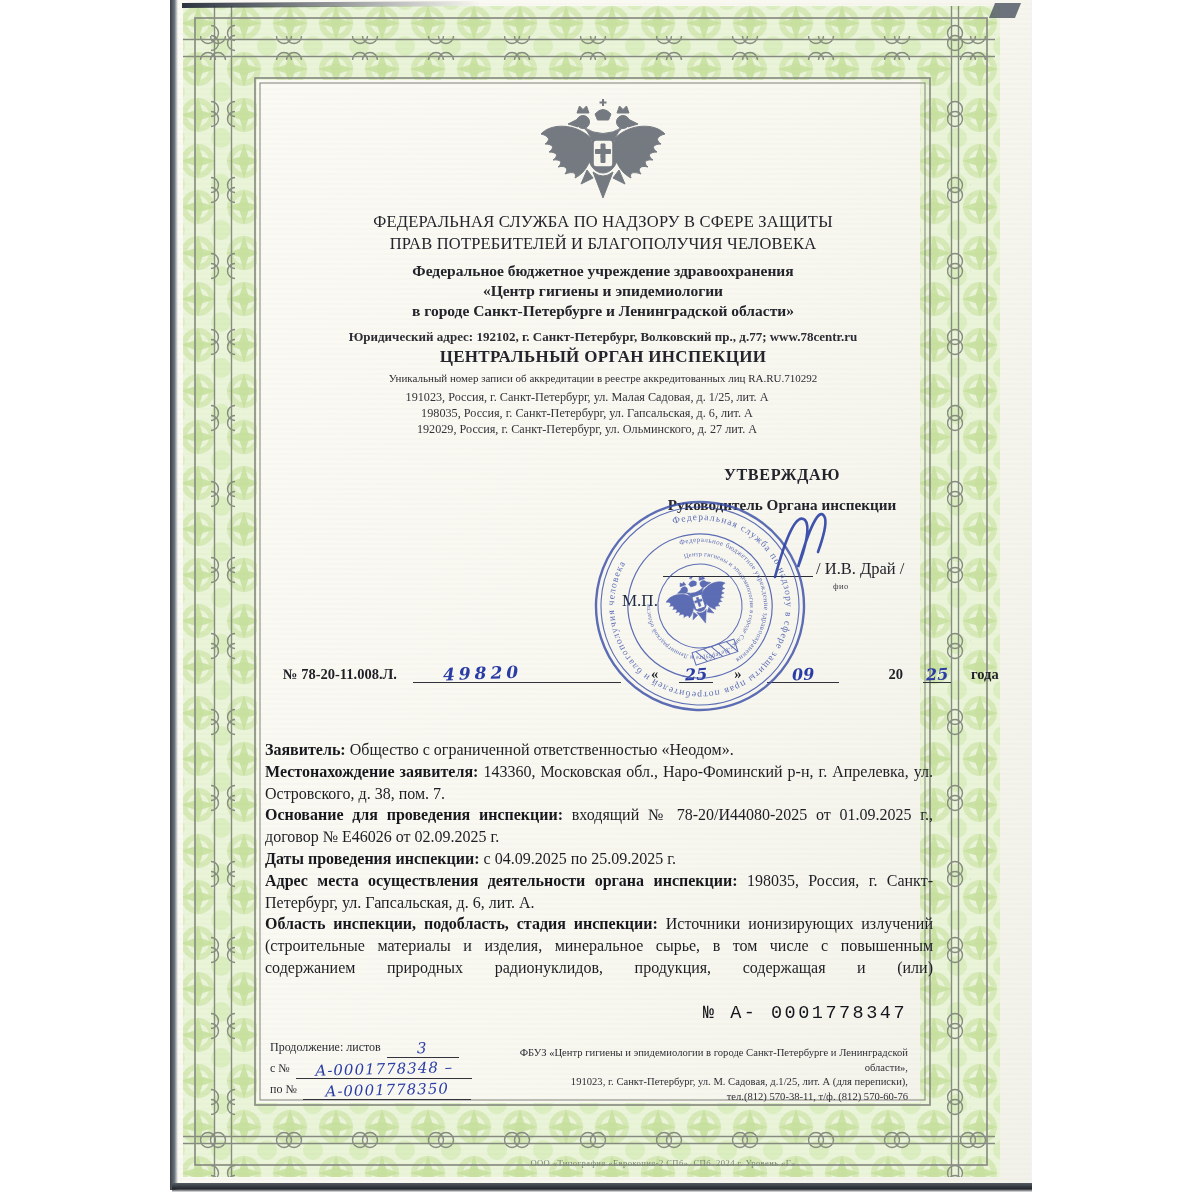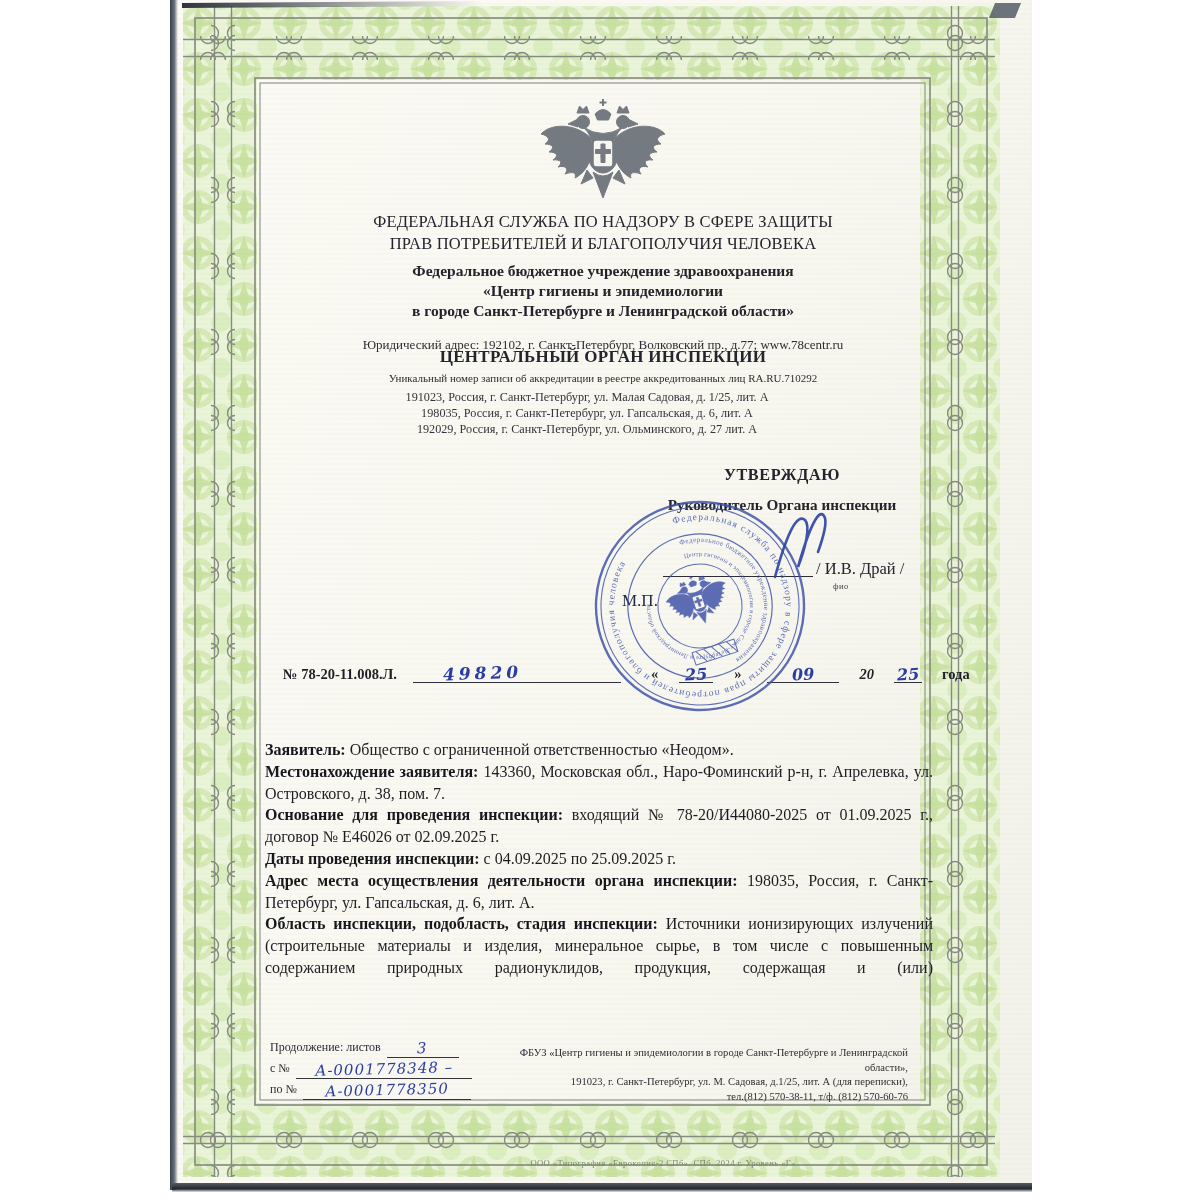--- a/index.html
+++ b/index.html
@@ -28,21 +28,21 @@
   .edge-top{position:absolute;left:182px;top:2px;width:300px;height:5px;
     background:linear-gradient(to right,#2d3440,rgba(45,52,64,0));transform:rotate(-.4deg);}
   .edge-top-right{position:absolute;left:992px;top:3px;width:26px;height:15px;
     background:#4a5360;transform:skewX(-22deg);opacity:.8;}
   
   .frame-svg{position:absolute;left:0;top:0;}
   
   .center{text-align:center;}
   .hdr-agency{left:70px;top:211px;width:716px;font-weight:normal;font-size:16.5px;line-height:22px;letter-spacing:.2px;color:#23242c;}
   .hdr-org{left:70px;top:261px;width:716px;font-weight:bold;font-size:15.5px;line-height:20px;color:#23242c;}
-  .hdr-legal{font-weight:normal;font-size:13px;line-height:17px;margin-top:15px;color:#2c2d34;}
+  .hdr-legal{font-weight:bold;font-size:13px;line-height:17px;margin-top:7px;color:#2c2d34;}
   .coi-title{left:70px;top:347px;width:716px;font-weight:bold;font-size:17px;letter-spacing:.3px;color:#23242c;}
   .coi-accr{left:70px;top:372px;width:716px;font-size:11px;color:#2c2d34;}
   .coi-addr{left:54px;top:390px;width:716px;font-size:12.2px;line-height:15.8px;color:#33343a;}
   .approve{left:482px;top:466px;width:250px;text-align:center;}
   .approve-1{font-weight:bold;font-size:16.2px;letter-spacing:.6px;color:#23242c;}
   .approve-2{font-weight:bold;font-size:15.2px;margin-top:11px;color:#23242c;}
   .mp{left:447px;top:591px;font-size:17px;color:#1f2742;z-index:2;}
   .sig-line{left:488px;top:576px;width:150px;border-top:1.6px solid #2c2d35;z-index:2;}
   .sig-name{left:641px;top:559px;font-size:16.5px;color:#23242c;z-index:4;}
   .sig-fio{left:658px;top:581px;font-size:8.5px;letter-spacing:.5px;color:#3a3b42;z-index:4;}
@@ -54,21 +54,21 @@
   .blank{border-bottom:1.6px solid #30313a;height:21px;display:inline-flex;align-items:flex-end;justify-content:center;}
   .hand{font-family:"DejaVu Serif",serif;font-style:italic;color:#2a3da6;}
   .hw-num{font-size:17px;letter-spacing:4px;transform:rotate(-2deg);margin-bottom:-1px;}
   .hw-sm{font-size:16px;transform:rotate(-3deg);margin-bottom:-2px;}
   .q{margin:0 5px 0 14px;}
   .q2{margin:0 10px 0 5px;}
   .b1{width:178px;justify-content:flex-start;padding-left:30px;}
   .b-day{width:34px;}
   .b-mo{width:72px;}
   .b-yr{width:28px;margin:0 4px;}
-  .yr20{margin-left:4px;font-style:italic;}
+  .yr20{margin-left:33px;}
   
   .body-text{left:90px;top:739px;width:668px;font-size:16px;line-height:21.8px;color:#1d1e24;}
   .body-text p{margin:0;text-align:justify;}
   .body-text p.force-just{text-align-last:justify;}
   .body-text b{color:#17181e;}
   
   .form-num{left:0;top:1003px;width:732px;text-align:right;
     font-family:"Liberation Mono","DejaVu Sans Mono",monospace;
     font-size:18.5px;letter-spacing:2.5px;color:#15161d;}
   
@@ -251,20 +251,21 @@
 
   <div class="abs body-text">
     <p><b>Заявитель:</b> <span>Общество с ограниченной ответственностью «Неодом».</span></p>
     <p><b>Местонахождение заявителя:</b> <span>143360, Московская обл., Наро-Фоминский р-н, г. Апрелевка, ул. Островского, д. 38, пом. 7.</span></p>
     <p><b>Основание для проведения инспекции:</b> <span>входящий № 78-20/И44080-2025 от 01.09.2025 г., договор № Е46026 от 02.09.2025 г.</span></p>
     <p><b>Даты проведения инспекции:</b> <span>с 04.09.2025 по 25.09.2025 г.</span></p>
     <p><b>Адрес места осуществления деятельности органа инспекции:</b> <span>198035, Россия, г. Санкт-Петербург, ул. Гапсальская, д. 6, лит. А.</span></p>
     <p class="force-just"><b>Область инспекции, подобласть, стадия инспекции:</b> <span>Источники ионизирующих излучений (строительные материалы и изделия, минеральное сырье, в том числе с повышенным содержанием природных радионуклидов, продукция, содержащая и (или)</span></p>
   </div>
 
+  <div class="abs form-num">№ А- 0001778347</div>
 
   <div class="abs foot-left">
     <div class="fl-row">
       <span>Продолжение: листов</span>
       <span class="fl-blank fl-b1">
           <span class="hand fl-hand">3</span>
         </span>
     </div>
     <div class="fl-row">
       <span>с №</span>

